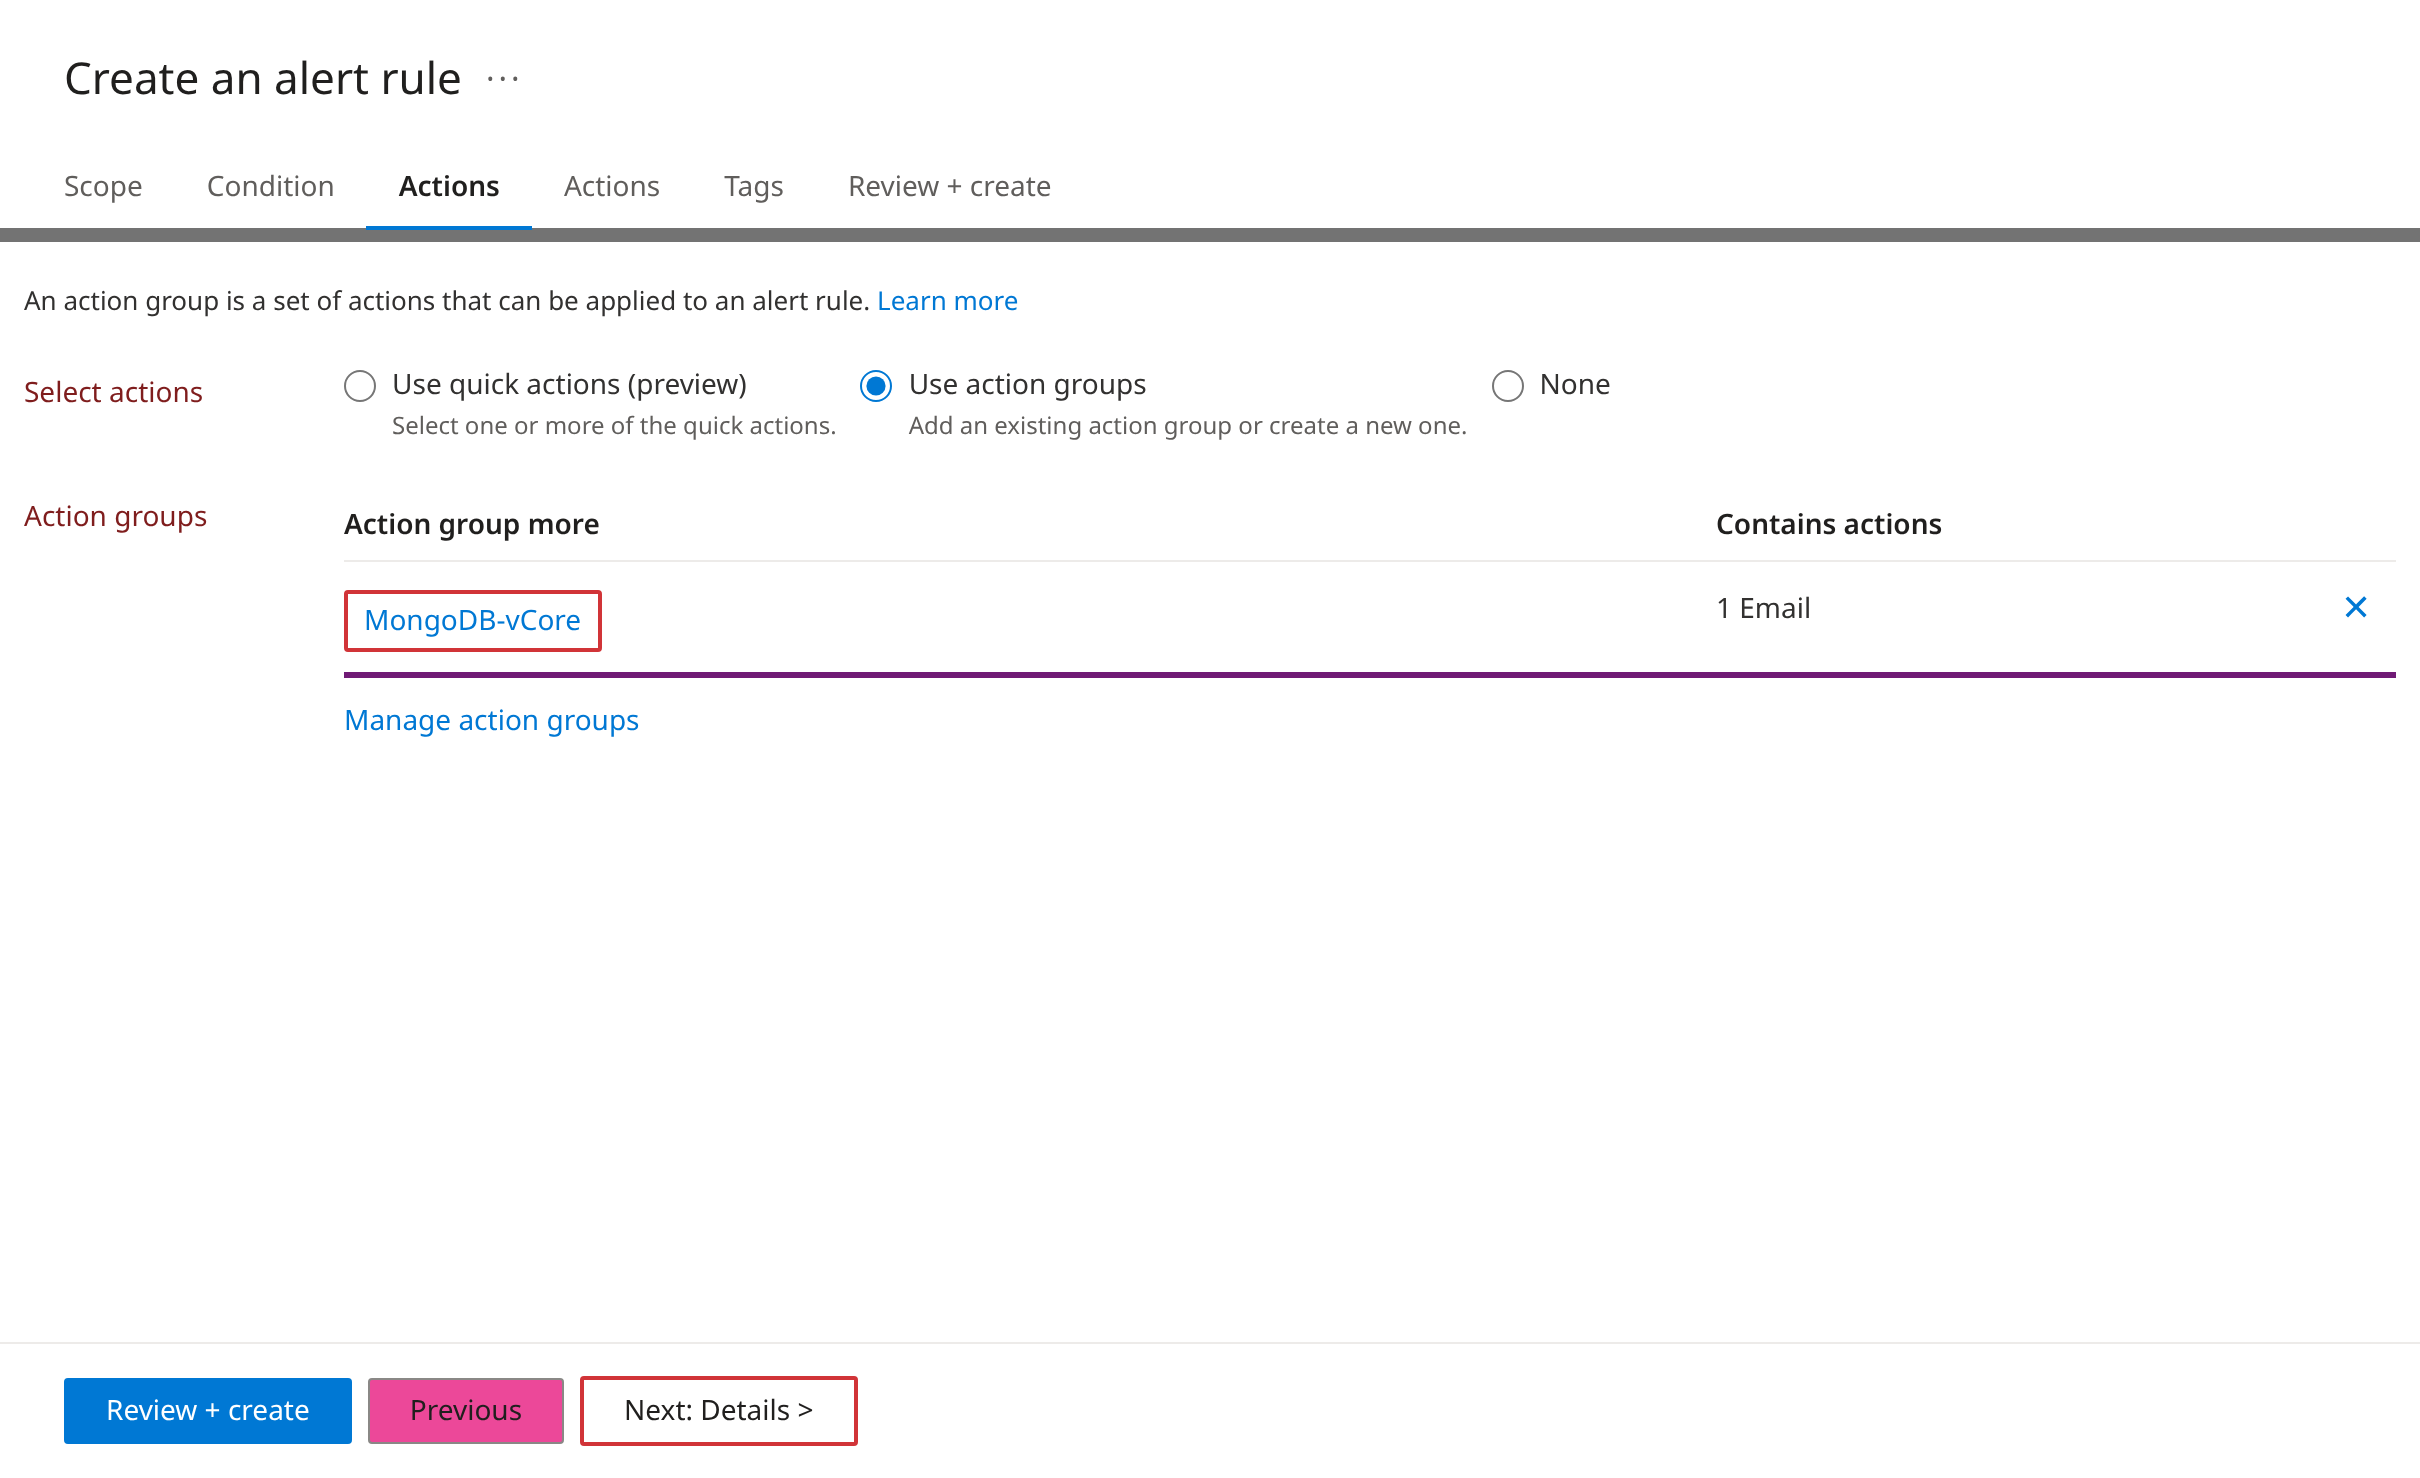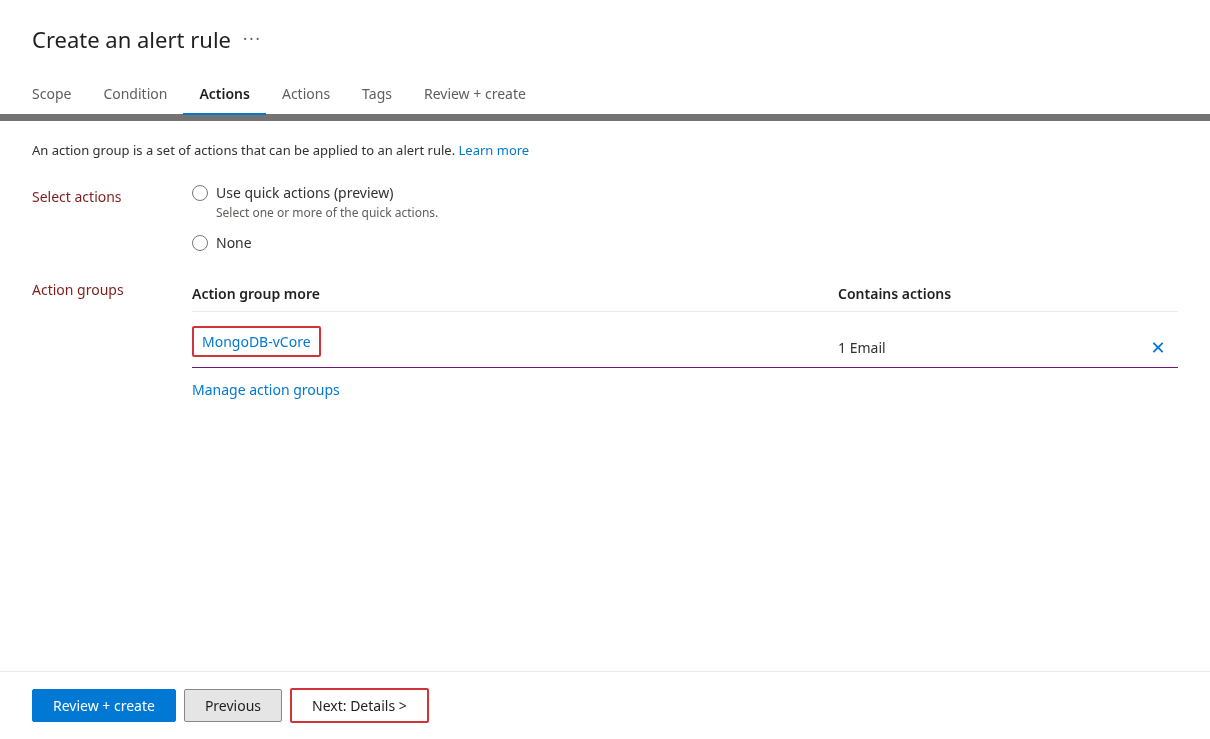--- a/index.html
+++ b/index.html
@@ -7,53 +7,53 @@
 
     .page-header { padding: 24px 32px 0 32px; display: flex; align-items: center; gap: 12px; }
     .page-title { font-size: 22px; font-weight: 400; color: #201f1e; }
     .page-menu-icon { font-size: 16px; color: #605e5c; cursor: pointer; letter-spacing: 2px; }
 
     .tabs-bar { padding: 0 32px; margin-top: 20px; border-bottom: 7px solid #737373; display: flex; gap: 0; }
     .tab-item { padding: 10px 16px; font-size: 14px; color: #605e5c; cursor: pointer; border-bottom: 2px solid transparent; margin-bottom: -1px; white-space: nowrap; }
     .tab-item:first-child { padding-left: 0; }
     .tab-item.active { color: #201f1e; font-weight: 600; border-bottom: 2px solid #0078d4; }
 
-    .content-area { flex: 1; padding: 20px 32px; overflow-y: auto; }
+    .content-area { flex: 1; padding: 20px 12px; overflow-y: auto; }
 
     .info-bar { font-size: 13px; color: #323130; margin-bottom: 24px; }
     .info-bar a { color: #0078d4; text-decoration: none; }
 
     .section-row { display: flex; gap: 0; margin-bottom: 24px; }
     .section-label { width: 160px; min-width: 160px; font-size: 14px; color: #7f1d1d; padding-top: 4px; }
     .section-content { flex: 1; }
 
-    .radio-group { display: flex; flex-direction: column; gap: 12px; }
+    .radio-group { display: flex; flex-direction: row; gap: 12px; }
     .radio-option { display: flex; flex-direction: column; gap: 2px; }
     .radio-row { display: flex; align-items: center; gap: 8px; }
     .radio-input { width: 16px; height: 16px; accent-color: #0078d4; cursor: pointer; }
     .radio-label { font-size: 14px; color: #323130; cursor: pointer; }
     .radio-desc { font-size: 12px; color: #605e5c; margin-left: 24px; }
     .ag-table-header { display: flex; padding: 8px 0; border-bottom: 1px solid #edebe9; margin-bottom: 4px; }
     .ag-col-name { flex: 1; font-size: 14px; font-weight: 600; color: #201f1e; }
     .ag-col-actions { width: 300px; font-size: 14px; font-weight: 600; color: #201f1e; }
     .ag-col-remove { width: 40px; }
 
-    .ag-row { display: flex; align-items: flex-end; padding: 10px 0; border-bottom: 1px solid #701a75; }
+    .ag-row { display: flex; align-items: flex-start; padding: 10px 0; border-bottom: 3px solid #701a75; }
     .ag-row-name { flex: 1; }
     .ag-row-name-link { color: #0078d4; text-decoration: none; font-size: 14px; border: 2px solid #d13438; border-radius: 2px; padding: 4px 8px; display: inline-block; }
     .ag-row-actions { width: 300px; font-size: 14px; color: #323130; }
     .ag-row-remove { width: 40px; display: flex; align-items: center; justify-content: center; }
     .remove-btn { background: none; border: none; color: #0078d4; font-size: 18px; cursor: pointer; font-weight: 300; line-height: 1; }
 
     .manage-link { color: #0078d4; text-decoration: none; font-size: 14px; margin-top: 12px; display: inline-block; }
 
     .footer { padding: 16px 32px; border-top: 1px solid #edebe9; display: flex; align-items: center; gap: 8px; background: #fff; }
     .btn { padding: 6px 20px; font-size: 14px; cursor: pointer; border-radius: 2px; font-family: inherit; }
     .btn-primary { background: #0078d4; color: #fff; border: 1px solid #0078d4; }
-    .btn-secondary { background: #e5e5e5; color: #201f1e; border: 1px solid #8a8886; text-align: right; }
+    .btn-secondary { background: #ec4899; color: #201f1e; border: 1px solid #8a8886; text-align: right; }
     .btn-outlined-red { background: #fff; color: #201f1e; border: 2px solid #d13438; }
   </style>
 </head>
 <body>
 
 <div class="page-header">
   <h1 class="page-title">Create an alert rule</h1>
   <span class="page-menu-icon">···</span>
 </div>
 
@@ -78,20 +78,27 @@
       <div class="radio-group">
 
         <div class="radio-option">
           <div class="radio-row">
             <input type="radio" class="radio-input" name="action-type" id="quick" style="">
             <label class="radio-label" for="quick">Use quick actions (preview)</label>
           </div>
           <div class="radio-desc">Select one or more of the quick actions.</div>
         </div>
 
+        <div class="radio-option">
+          <div class="radio-row">
+            <input type="radio" class="radio-input" name="action-type" id="groups" checked="" style="">
+            <label class="radio-label" for="groups">Use action groups</label>
+          </div>
+          <div class="radio-desc">Add an existing action group or create a new one.</div>
+        </div>
 
         <div class="radio-option">
           <div class="radio-row">
             <input type="radio" class="radio-input" name="action-type" id="none" style="">
             <label class="radio-label" for="none">None</label>
           </div>
         </div>
 
       </div>
     </div>

